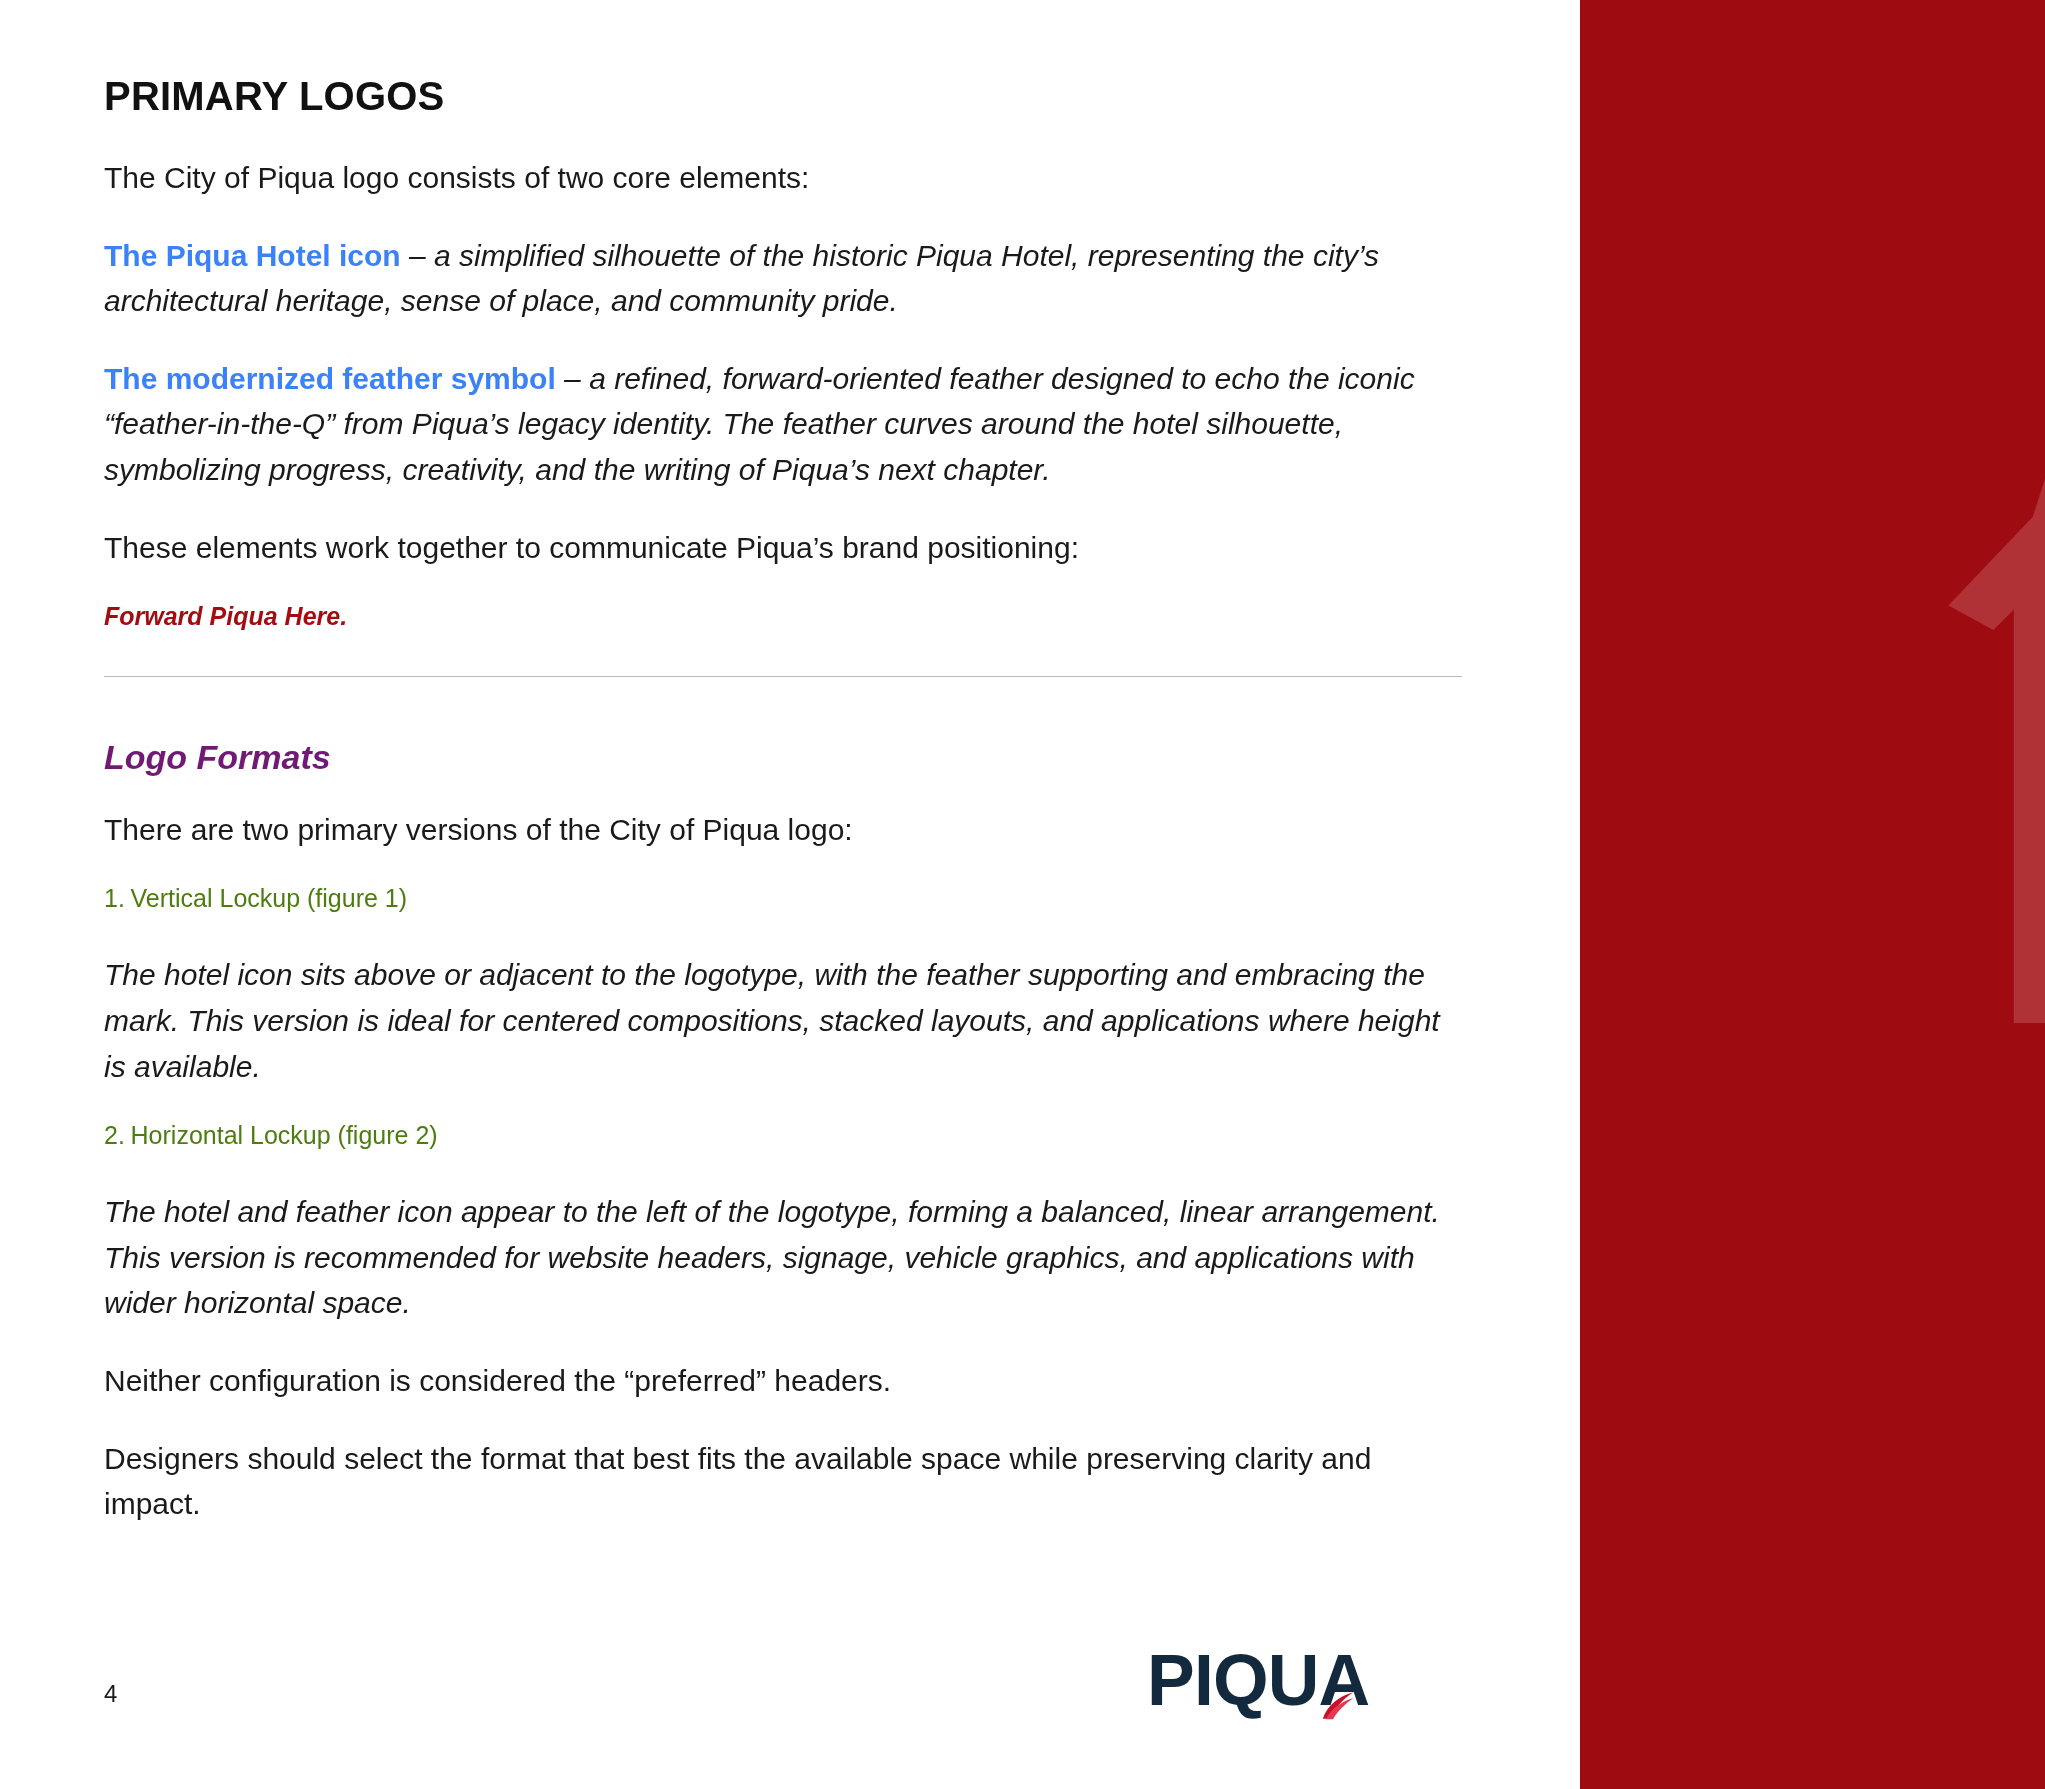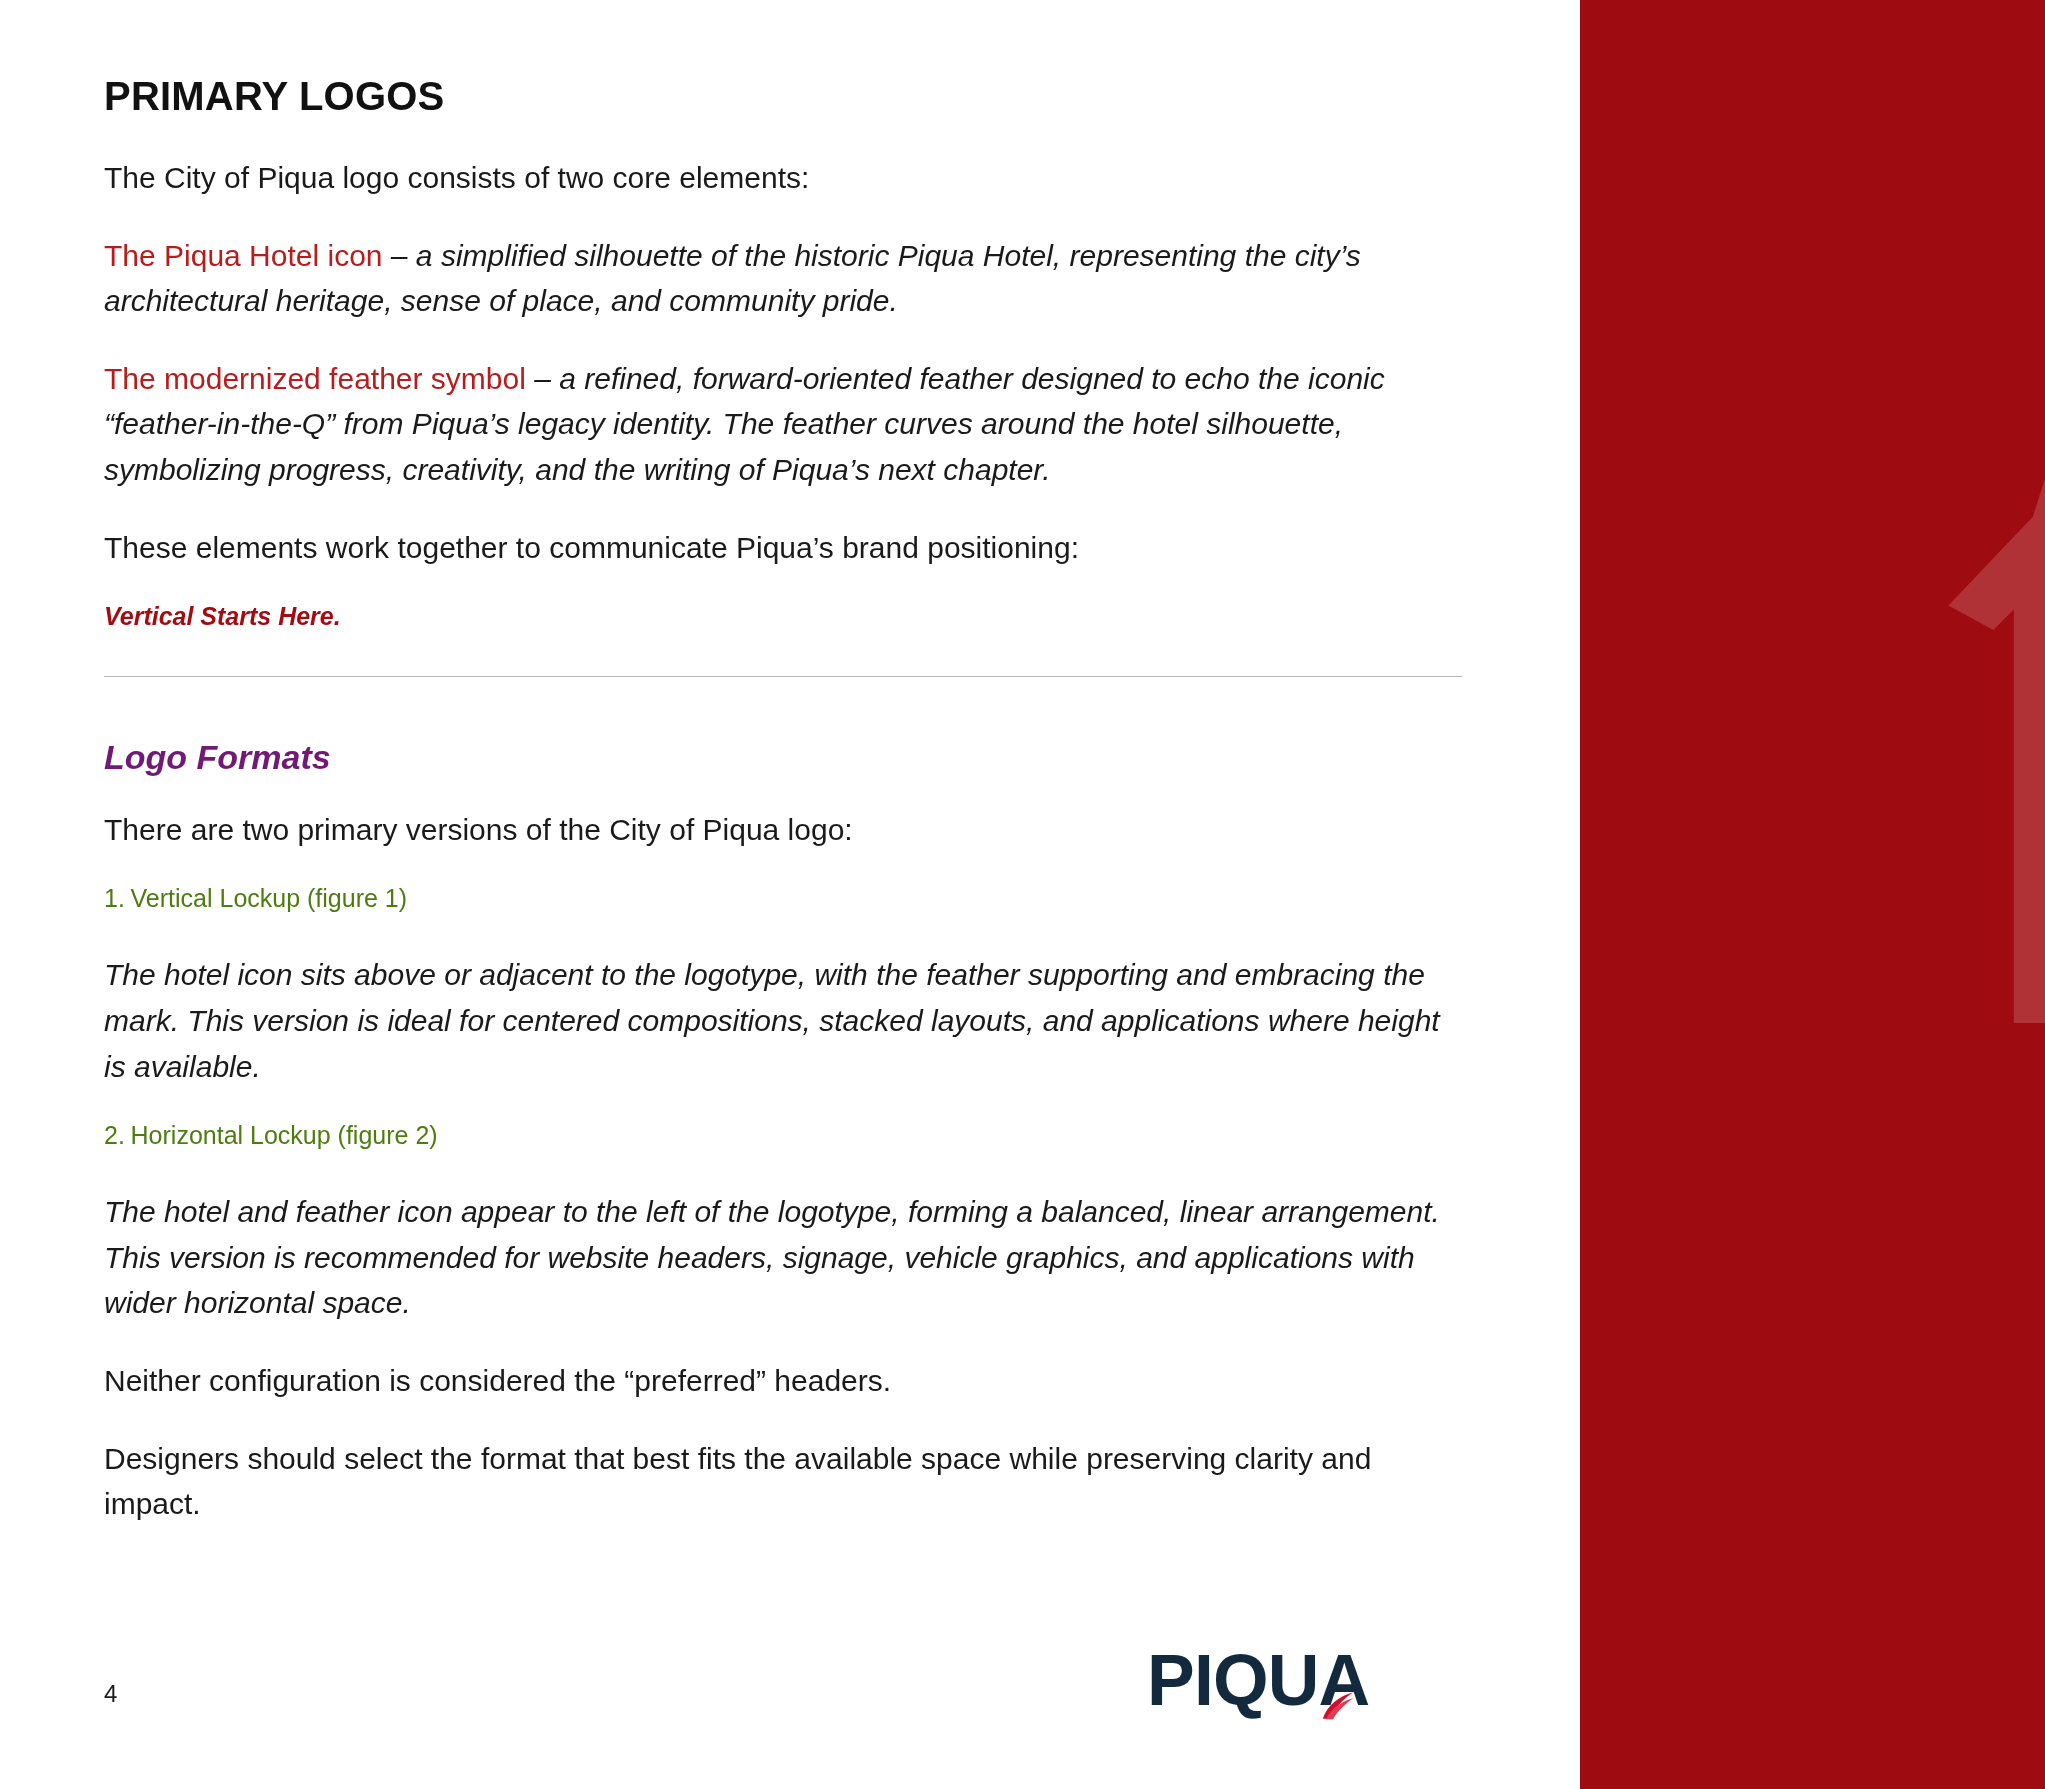--- a/index.html
+++ b/index.html
@@ -42,22 +42,22 @@
     font-style: italic;
   }
   p.body {
     font-size: 30px;
     line-height: 1.52;
     color: #1a1a1a;
     margin-bottom: 32px;
   }
   .italic { font-style: italic; }
   .red-label {
-    color: #b91c1c;
-    font-weight: 400;
+    color: #3b82f6;
+    font-weight: 700;
   }
   .numbered {
     font-size: 25px;
     color: #4d7c0f;
     margin-bottom: 39px;
   }
   .numbered .num { margin-right: 5.7px; }
   .divider {
     width: 1358px;
     height: 1.2px;
@@ -114,21 +114,21 @@
       <h1 class="section-title">PRIMARY LOGOS</h1>
 
       <p class="body">The City of Piqua logo consists of two core elements:</p>
 
       <p class="body"><span class="red-label">The Piqua Hotel icon</span><span class="italic"> – </span><span class="italic">a simplified silhouette of the historic Piqua Hotel, representing the city’s architectural heritage, sense of place, and community pride.</span></p>
 
       <p class="body"><span class="red-label">The modernized feather symbol</span><span class="italic"> – </span><span class="italic">a refined, forward-oriented feather designed to echo the iconic “feather-in-the-Q” from Piqua’s legacy identity. The feather curves around the hotel silhouette, symbolizing progress, creativity, and the writing of Piqua’s next chapter.</span></p>
 
       <p class="body">These elements work together to communicate Piqua’s brand positioning:</p>
 
-      <p class="forward">Vertical Starts Here.</p>
+      <p class="forward">Forward Piqua Here.</p>
 
       <div class="divider"></div>
 
       <h2 class="sub-title">Logo Formats</h2>
 
       <p class="body">There are two primary versions of the City of Piqua logo:</p>
 
       <p class="numbered"><span class="num">1.</span><span>Vertical Lockup (figure 1)</span></p>
 
       <p class="body italic">The hotel icon sits above or adjacent to the logotype, with the feather supporting and embracing the mark. This version is ideal for centered compositions, stacked layouts, and applications where height is available.</p>

